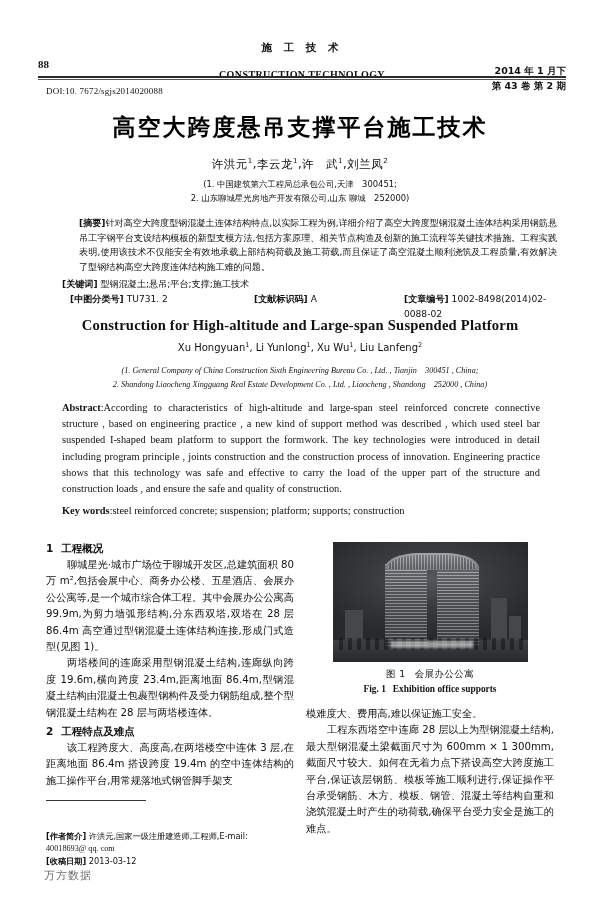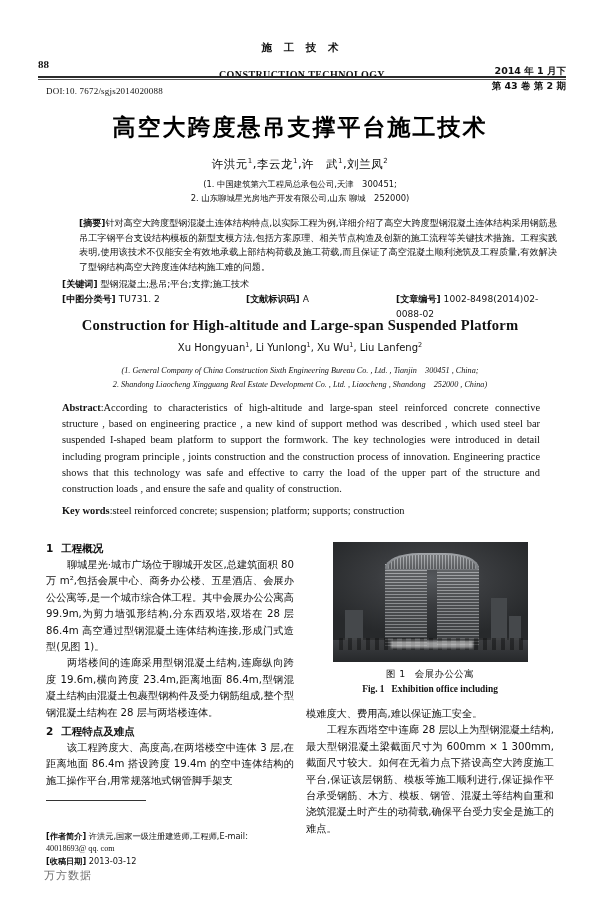--- a/index.html
+++ b/index.html
@@ -143,21 +143,21 @@
     position: absolute;
     left: 62px;
     top: 277px;
     width: 478px;
     font-family: "DejaVu Sans", "Liberation Sans", sans-serif;
     font-size: 9.1px;
     line-height: 14.6px;
   }
   .cls-line {
     position: absolute;
-    left: 62px;
+    left: 70px;
     top: 292px;
     width: 478px;
     font-family: "DejaVu Sans", "Liberation Sans", sans-serif;
     font-size: 9.1px;
     line-height: 14.6px;
     display: flex;
   }
   .cls-line .seg1 { width: 160px; }
   .cls-line .seg2 { width: 150px; margin-left: 24px; }
   .cls-line .seg3 { flex: 1; }
@@ -485,21 +485,21 @@
       <div class="fig-tower left"></div>
       <div class="fig-tower right"></div>
       <div class="fig-bridge"></div>
       <div class="fig-trees"></div>
       <div class="fig-glow"></div>
     </div>
     <div class="fig-cap-cn">
       <span class="n">图 1</span><span>会展办公公寓</span>
     </div>
     <div class="fig-cap-en">
-      <span class="n">Fig. 1</span><span>Exhibition office including</span>
+      <span class="n">Fig. 1</span><span>Exhibition office supports</span>
     </div>
   </div>
 
   <div class="col-right" style="top:706px;">
     <p class="para" style="text-indent:0;">模难度大、费用高,难以保证施工安全。</p>
     <p class="para">工程东西塔空中连廊 28 层以上为型钢混凝土结构,最大型钢混凝土梁截面尺寸为 600mm × 1 300mm,截面尺寸较大。如何在无着力点下搭设高空大跨度施工平台,保证该层钢筋、模板等施工顺利进行,保证操作平台承受钢筋、木方、模板、钢管、混凝土等结构自重和浇筑混凝土时产生的动荷载,确保平台受力安全是施工的难点。</p>
   </div>
 
   <div class="foot-rule"></div>
   <div class="footnote">

